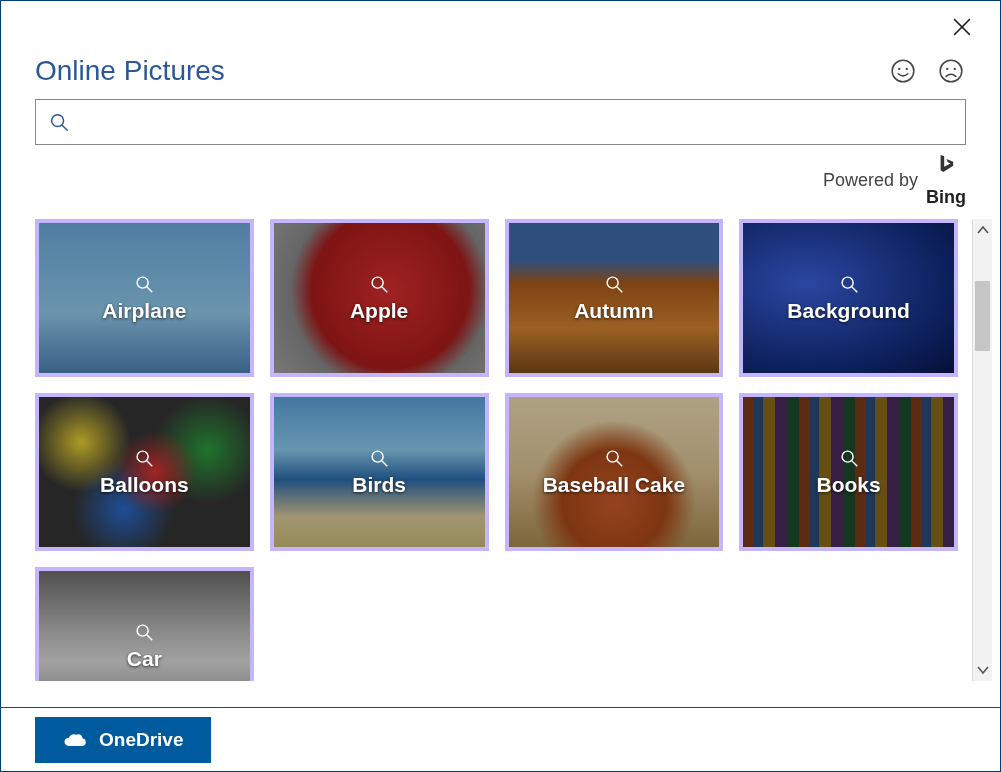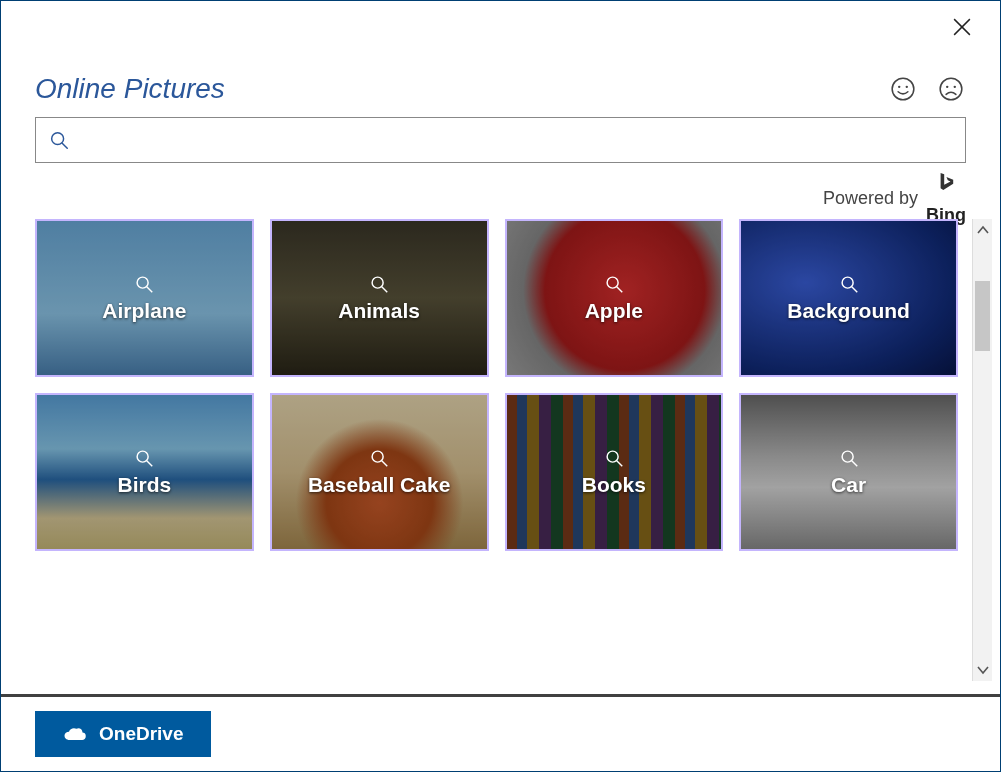--- a/index.html
+++ b/index.html
@@ -18,25 +18,24 @@
     right: 24px;
     width: 28px;
     height: 28px;
     cursor: pointer;
     display: flex;
     align-items: center;
     justify-content: center;
   }
   .close-btn svg { width: 18px; height: 18px; }
   .header {
-    padding: 72px 34px 0 34px;
+    padding: 54px 34px 0 34px;
     display: flex;
     align-items: center;
     justify-content: space-between;
-    font-style: italic;
   }
   .title {
     font-size: 28px;
     font-weight: 400;
     color: #2b579a;
   }
   .feedback {
     display: flex;
     gap: 18px;
     align-items: center;
@@ -107,21 +106,21 @@
     cursor: pointer;
     overflow: hidden;
     display: flex;
     flex-direction: column;
     align-items: center;
     justify-content: center;
     color: #fff;
     font-size: 21px;
     font-weight: 600;
     text-shadow: 0 1px 3px rgba(0,0,0,0.7);
-    border: 2px solid #c4b5fd;
+    border: 4px solid #c4b5fd;
   }
   .tile .tile-icon { width: 22px; height: 22px; margin-bottom: 4px; }
   .tile-bg {
     position: absolute; inset: 0;
     z-index: -1;
   }
   .tile-bg::after {
     content: "";
     position: absolute; inset: 0;
     background: rgba(0,0,0,0.25);
@@ -170,22 +169,22 @@
     position: absolute;
     top: 40px;
     left: 2px; right: 2px;
     height: 70px;
     background: #c6c6c6;
     border-radius: 0;
   }
   .footer {
     position: absolute;
     left: 0; right: 0; bottom: 0;
-    height: 77px;
-    border-top: 3px solid #404040;
+    height: 64px;
+    border-top: 1px solid #404040;
     background: #fff;
     display: flex;
     align-items: center;
     padding-left: 34px;
   }
   .onedrive-btn {
     background: #005a9e;
     color: #fff;
     height: 46px;
     padding: 0 28px;
@@ -256,42 +255,50 @@
   <div class="grid" id="grid">
       <div class="tile">
         <div class="tile-bg bg-airplane"></div>
         <svg viewBox="0 0 24 24" class="tile-icon">
           <circle cx="10.5" cy="10.5" r="6" class="magnify-tile"></circle>
           <line x1="15" y1="15" x2="21" y2="21" class="magnify-tile"></line>
         </svg>
         <span>Airplane</span>
       </div>
       <div class="tile">
-        <div class="tile-bg bg-animals"></div>
-        <svg viewBox="0 0 24 24" class="tile-icon">
-          <circle cx="10.5" cy="10.5" r="6" class="magnify-tile"></circle>
-          <line x1="15" y1="15" x2="21" y2="21" class="magnify-tile"></line>
-        </svg>
-        <span>Animals</span>
-      </div>
-      <div class="tile">
         <div class="tile-bg bg-apple"></div>
         <svg viewBox="0 0 24 24" class="tile-icon">
           <circle cx="10.5" cy="10.5" r="6" class="magnify-tile"></circle>
           <line x1="15" y1="15" x2="21" y2="21" class="magnify-tile"></line>
         </svg>
         <span>Apple</span>
       </div>
       <div class="tile">
+        <div class="tile-bg bg-autumn"></div>
+        <svg viewBox="0 0 24 24" class="tile-icon">
+          <circle cx="10.5" cy="10.5" r="6" class="magnify-tile"></circle>
+          <line x1="15" y1="15" x2="21" y2="21" class="magnify-tile"></line>
+        </svg>
+        <span>Autumn</span>
+      </div>
+      <div class="tile">
         <div class="tile-bg bg-background"></div>
         <svg viewBox="0 0 24 24" class="tile-icon">
           <circle cx="10.5" cy="10.5" r="6" class="magnify-tile"></circle>
           <line x1="15" y1="15" x2="21" y2="21" class="magnify-tile"></line>
         </svg>
         <span>Background</span>
+      </div>
+      <div class="tile">
+        <div class="tile-bg bg-balloons"></div>
+        <svg viewBox="0 0 24 24" class="tile-icon">
+          <circle cx="10.5" cy="10.5" r="6" class="magnify-tile"></circle>
+          <line x1="15" y1="15" x2="21" y2="21" class="magnify-tile"></line>
+        </svg>
+        <span>Balloons</span>
       </div>
       <div class="tile">
         <div class="tile-bg bg-beach"></div>
         <svg viewBox="0 0 24 24" class="tile-icon">
           <circle cx="10.5" cy="10.5" r="6" class="magnify-tile"></circle>
           <line x1="15" y1="15" x2="21" y2="21" class="magnify-tile"></line>
         </svg>
         <span>Birds</span>
       </div>
       <div class="tile">

